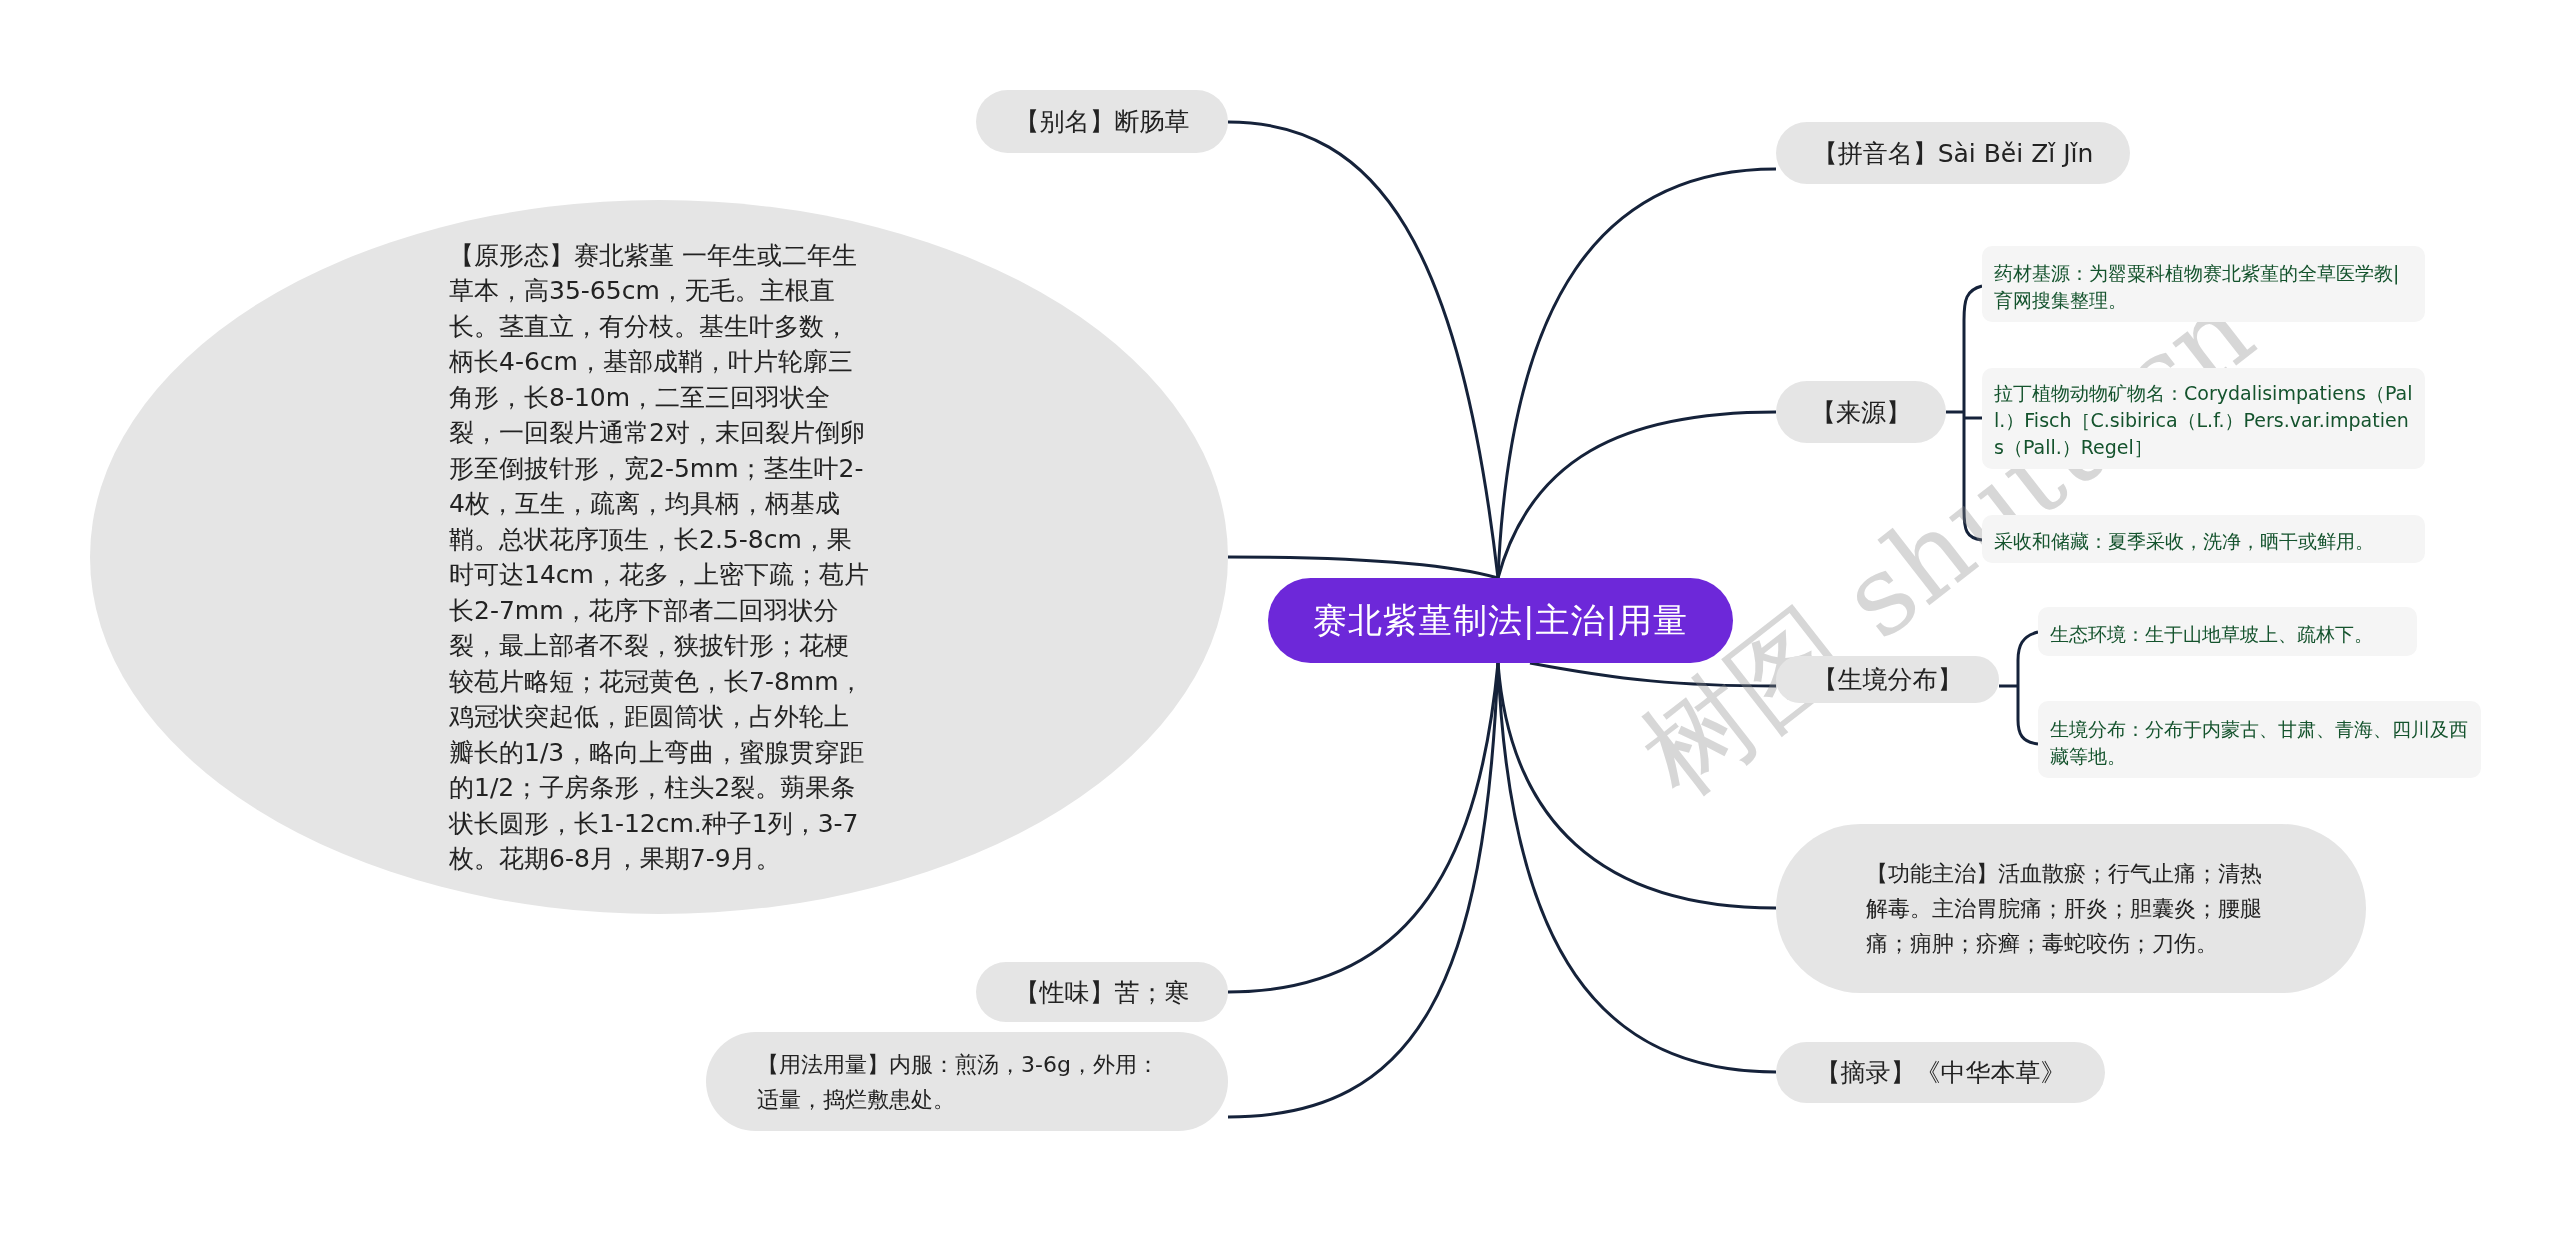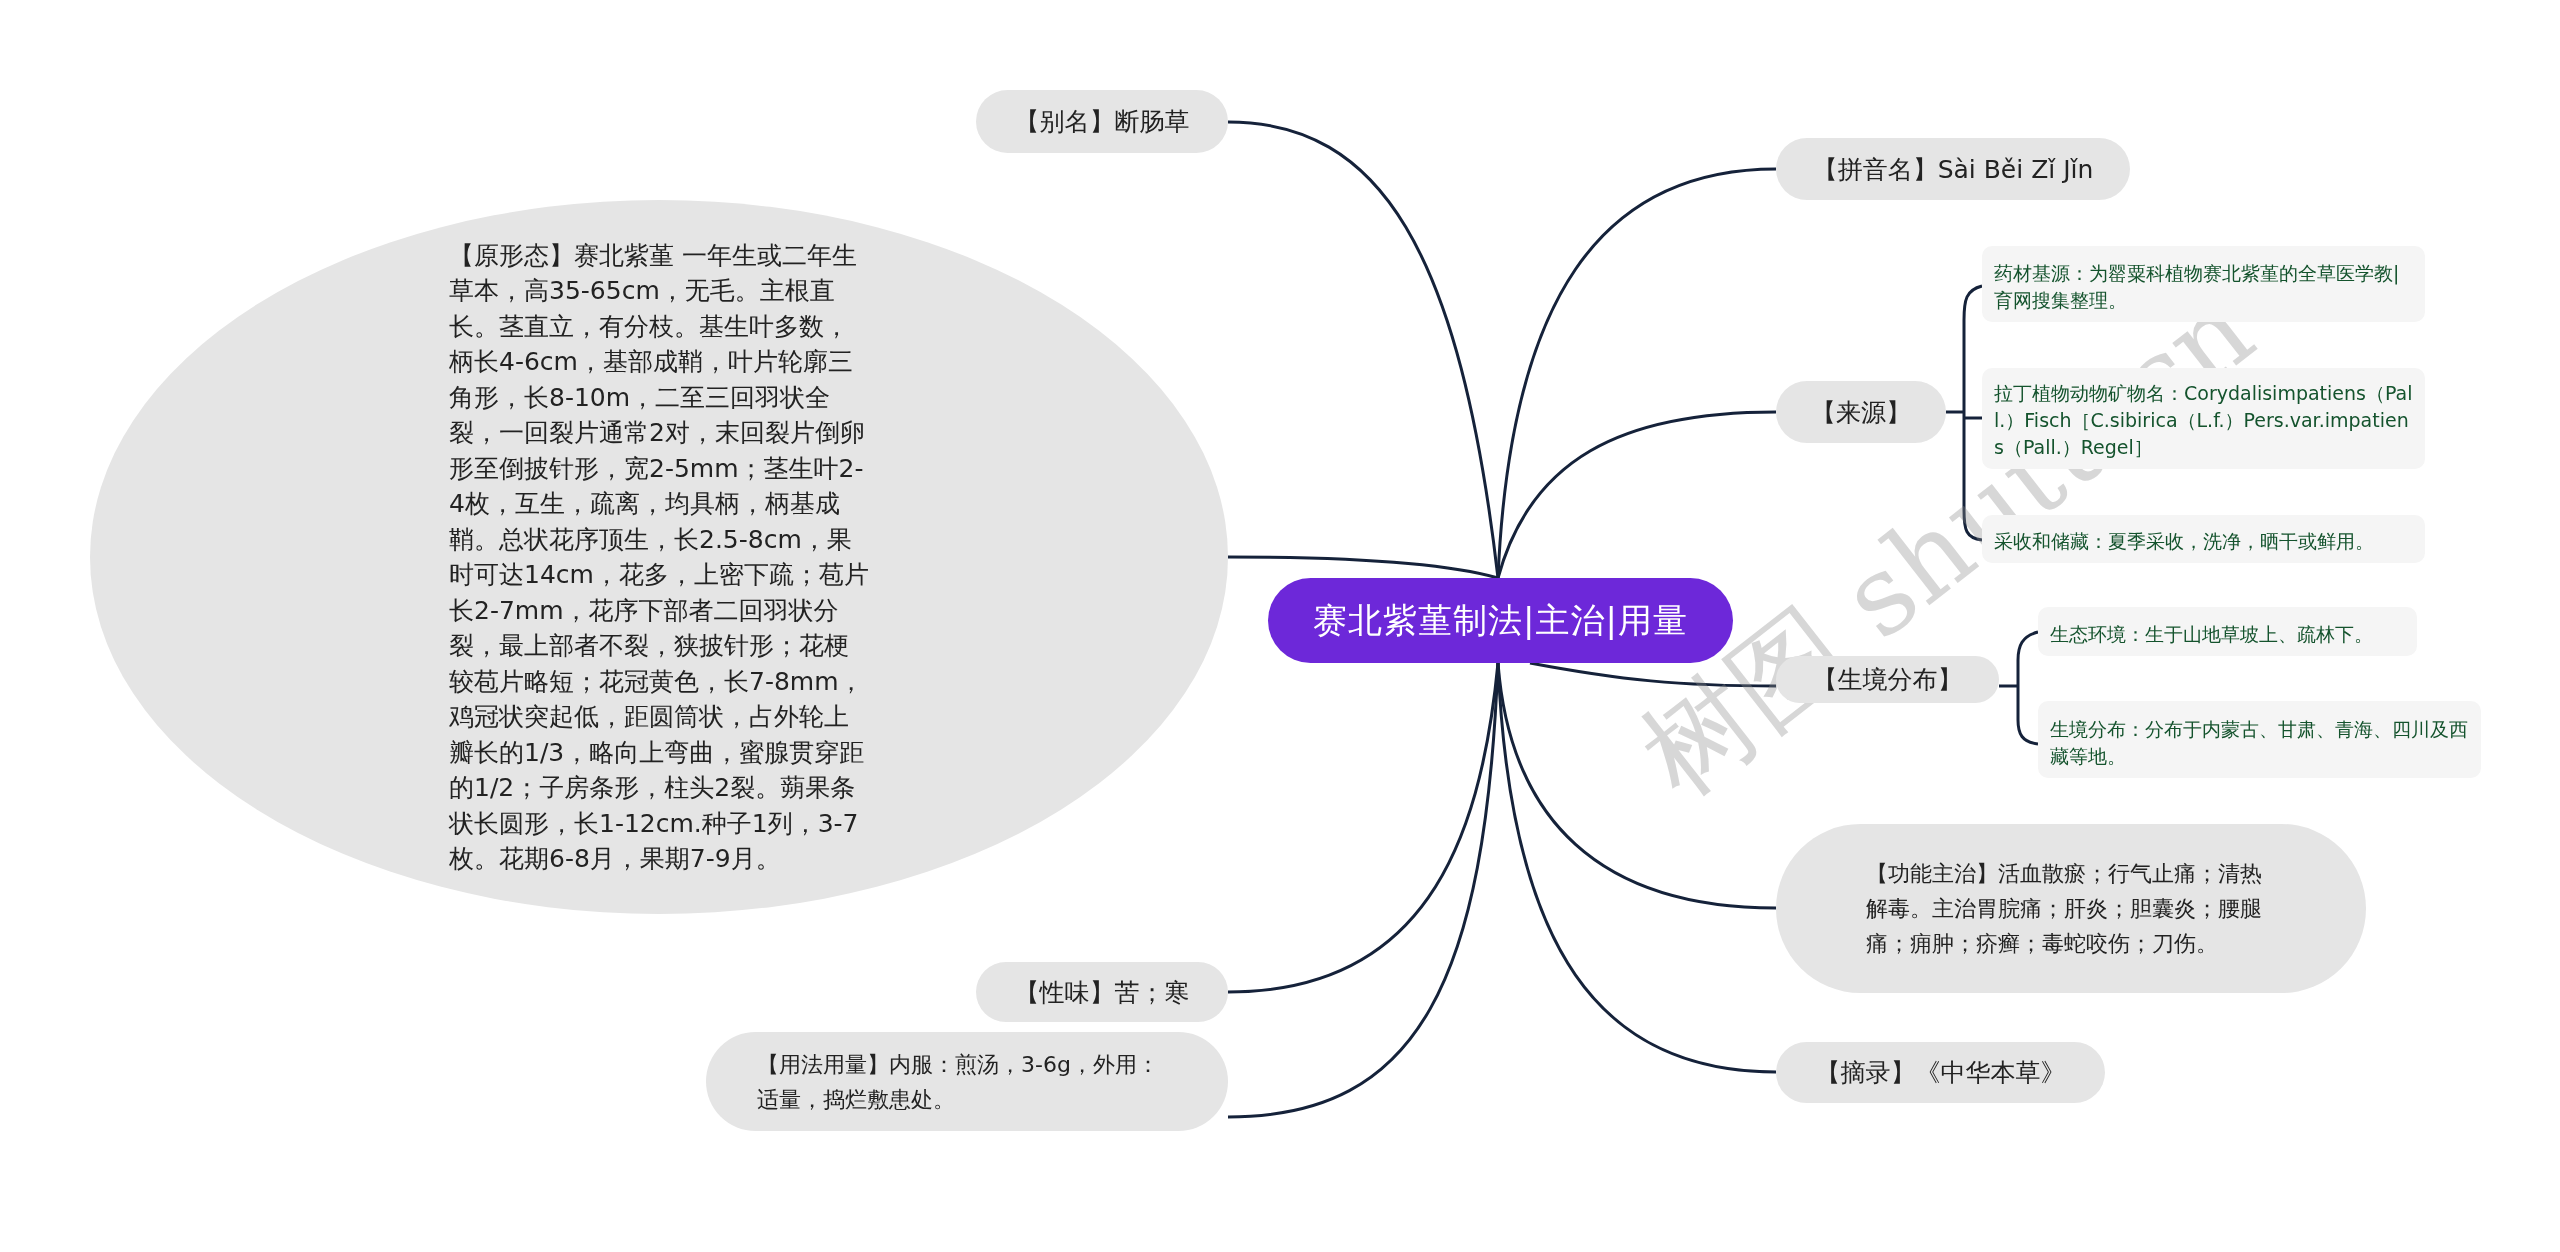--- a/index.html
+++ b/index.html
@@ -65,21 +65,21 @@
   </div>
 
   <div class="node pill" style="left:976px; top:962px; width:252px; height:60px;">
     <span>【性味】苦；寒</span>
   </div>
 
   <div class="node multi" style="left:706px; top:1032px; width:522px; height:99px; border-radius:50px;">
     <div class="txt" style="width:420px;">【用法用量】内服：煎汤，3-6g，外用：适量，捣烂敷患处。</div>
   </div>
 
-  <div class="node pill" style="left:1776px; top:138px; width:354px; height:62px;">
+  <div class="node pill" style="left:1776px; top:122px; width:354px; height:62px;">
     <span>【拼音名】Sài Běi Zǐ Jǐn</span>
   </div>
 
   <div class="node pill" style="left:1776px; top:381px; width:170px; height:62px;">
     <span>【来源】</span>
   </div>
 
   <div class="leaf" style="left:1982px; top:246px; width:443px; height:76px;">
     <div class="txt">药材基源：为罂粟科植物赛北紫堇的全草医学教|育网搜集整理。</div>
   </div>

